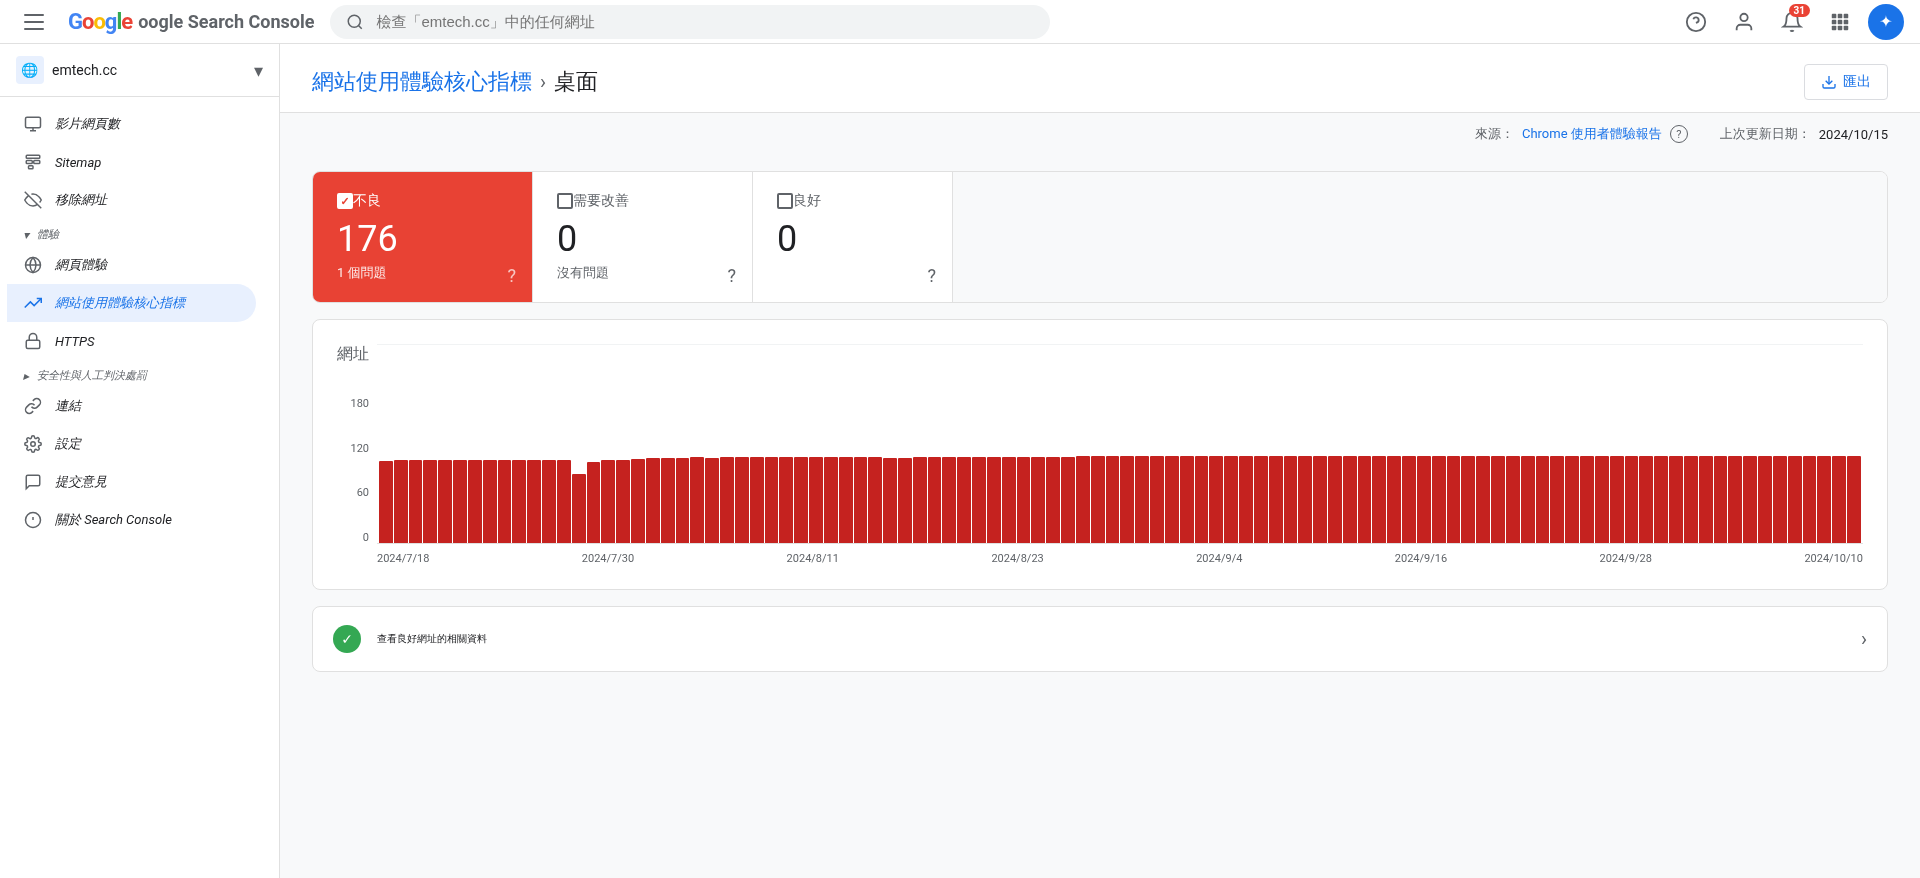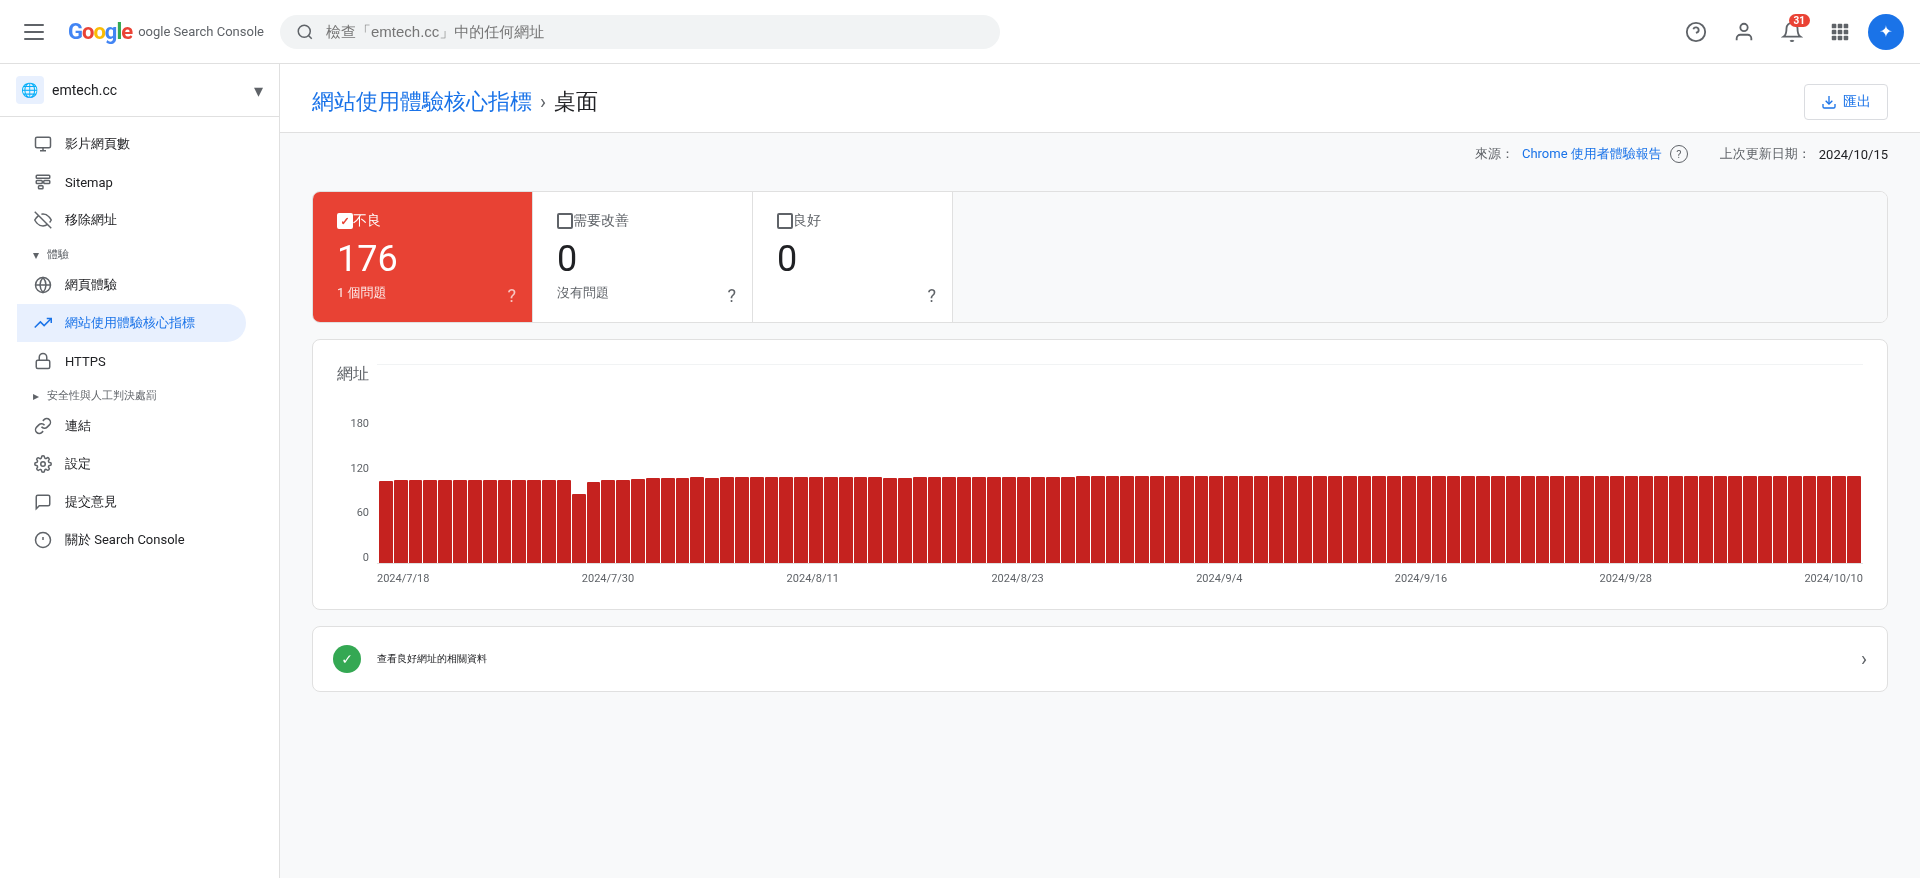--- a/index.html
+++ b/index.html
@@ -2,31 +2,31 @@
 <html><head>
   <meta charset="utf-8">
   <style>
     * { box-sizing: border-box; margin: 0; padding: 0; }
     body { font-family: 'Google Sans', Roboto, Arial, sans-serif; background: #f8f9fa; color: #202124; font-size: 14px; display: flex; flex-direction: column; height: 878px; overflow: hidden; }
 
     
     .top-header {
       display: flex; align-items: center; background: #fff;
       border-bottom: 1px solid #e0e0e0; padding: 0 16px;
-      height: 64px; flex-shrink: 0; gap: 16px;
+      height: 44px; flex-shrink: 0; gap: 16px;
     }
     .hamburger-icon { cursor: pointer; display: flex; flex-direction: column; gap: 5px; padding: 8px; }
     .hamburger-icon span { display: block; width: 20px; height: 2px; background: #5f6368; border-radius: 1px; }
     .logo-area { display: flex; align-items: center; gap: 4px; text-decoration: none; }
     .logo-g { font-size: 22px; font-weight: 700; letter-spacing: -1px; }
     .logo-g .g-blue { color: #4285f4; }
     .logo-g .g-red { color: #ea4335; }
     .logo-g .g-yellow { color: #fbbc05; }
     .logo-g .g-green { color: #34a853; }
-    .logo-text { font-size: 13px; color: #5f6368; font-weight: 400; margin-left: 2px; }
+    .logo-text { font-size: 18px; color: #5f6368; font-weight: 700; margin-left: 2px; }
     .search-bar {
       flex: 1; max-width: 720px; display: flex; align-items: center;
       background: #f1f3f4; border-radius: 24px; padding: 8px 16px; gap: 12px;
     }
     .search-icon-wrap { color: #5f6368; display: flex; align-items: center; }
     .search-input {
       border: none; background: transparent; flex: 1; font-size: 15px;
       color: #202124; outline: none;
     }
     .header-actions { margin-left: auto; display: flex; align-items: center; gap: 8px; }
@@ -60,21 +60,21 @@
       padding: 12px 16px; border-bottom: 1px solid #e0e0e0;
       cursor: pointer;
     }
     .site-icon {
       width: 28px; height: 28px; background: #e8f0fe;
       border-radius: 4px; display: flex; align-items: center; justify-content: center;
       font-size: 14px;
     }
     .site-name { font-size: 14px; color: #202124; flex: 1; }
     .site-arrow { color: #5f6368; font-size: 18px; }
-    .sidebar-nav { padding: 8px 17px; flex: 1; }
+    .sidebar-nav { padding: 8px 7px; flex: 1; font-style: italic; }
     .nav-section-label {
       padding: 8px 16px 4px 16px; font-size: 11px; color: #5f6368;
       font-weight: 500; display: flex; align-items: center; gap: 8px;
     }
     .nav-section-label .toggle-arrow { font-size: 12px; cursor: pointer; }
     .nav-item {
       display: flex; align-items: center; gap: 12px;
       padding: 10px 16px; cursor: pointer; border-radius: 0 24px 24px 0;
       margin-right: 16px; color: #202124; font-size: 13px;
     }

